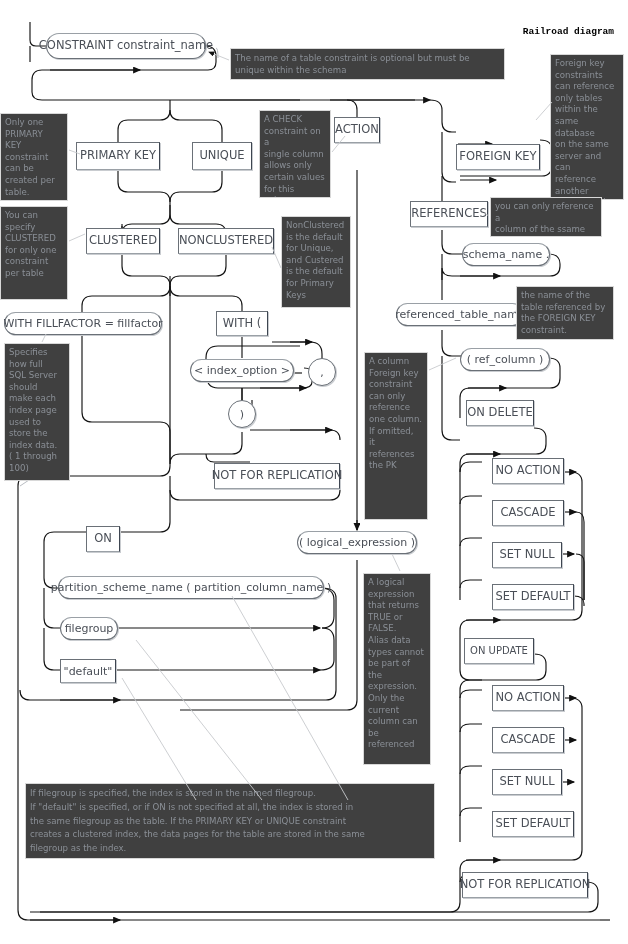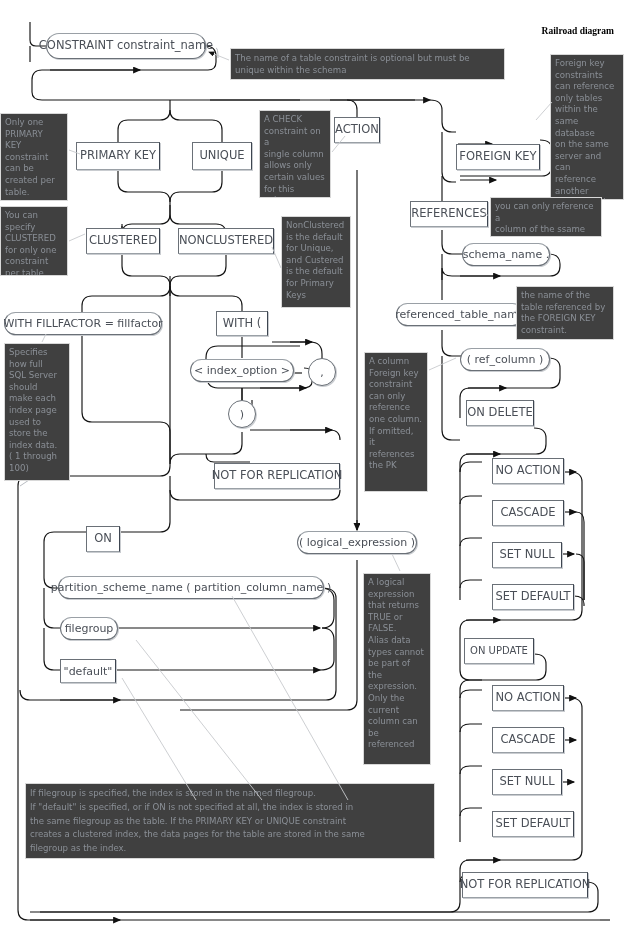--- a/index.html
+++ b/index.html
@@ -26,21 +26,21 @@
     font-family: "DejaVu Sans", sans-serif;
     font-weight: bold;
     font-size: 15px;
     color: #000;
     letter-spacing: 0px;
     white-space: nowrap;
   }
   .subtitle {
     position: absolute;
     right: 14px; top: 26px;
-    font-family: Liberation Serif, serif;
+    font-family: Liberation Mono, monospace;
     font-weight: bold;
     font-size: 9.5px;
     color: #000;
     white-space: nowrap;
   }
 
   
   .node {
     position: absolute;
     box-sizing: border-box;
@@ -344,21 +344,21 @@
 table.</div>
 
   <div class="note" style="left:259px; top:110px; width:72px; height:88px;">A CHECK
 constraint on a
 single column
 allows only
 certain values
 for this
 column.</div>
 
-  <div class="note" style="left:0px; top:206px; width:68px; height:70px;">You can
+  <div class="note" style="left:0px; top:206px; width:68px; height:94px;">You can
 specify
 CLUSTERED
 for only one
 constraint
 per table</div>
 
   <div class="note" style="left:281px; top:216px; width:70px; height:92px;">NonClustered
 is the default
 for Unique,
 and Custered
@@ -380,21 +380,21 @@
 SQL Server
 should
 make each
 index page
 used to
 store the
 index data.
 ( 1 through
 100)</div>
 
-  <div class="note" style="left:364px; top:352px; width:64px; height:140px;">A column
+  <div class="note" style="left:364px; top:352px; width:64px; height:168px;">A column
 Foreign key
 constraint
 can only
 reference
 one column.
 If omitted,
 it
 references
 the PK</div>
 

